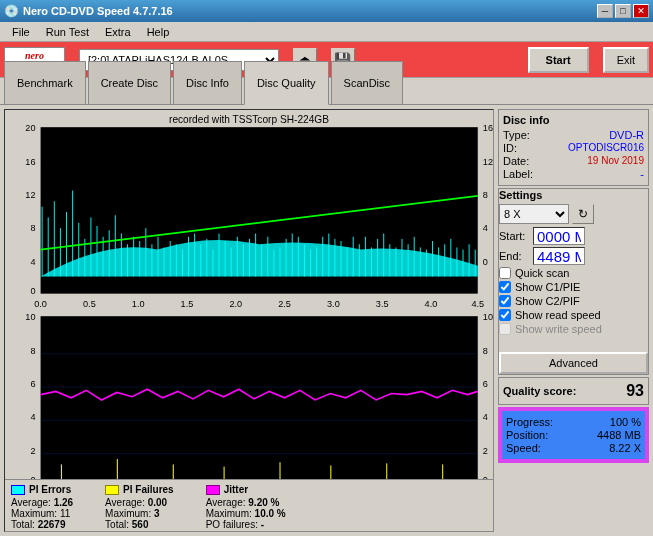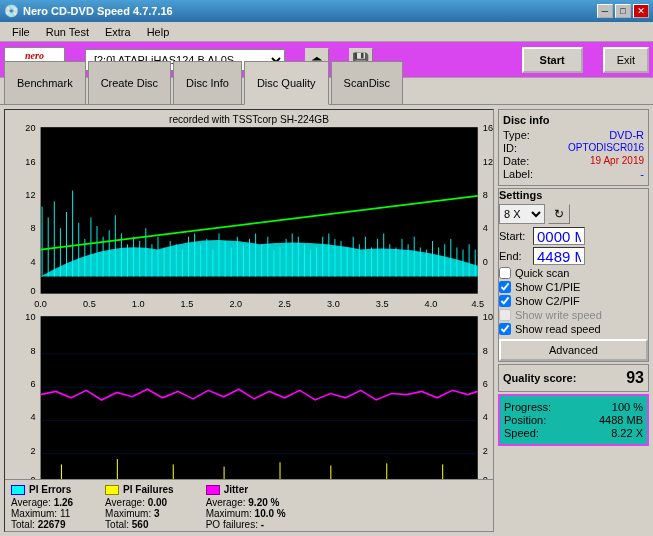--- a/index.html
+++ b/index.html
@@ -38,26 +38,26 @@
       border-bottom: 1px solid #a0a0a0;
     }
     .menu-item {
       padding: 2px 8px;
       font-size: 11px;
       cursor: pointer;
     }
 
     
     .toolbar {
-      background: #d946ef;
+      background: #ef4444;
       height: 36px;
       display: flex;
       align-items: center;
       padding: 2px 4px;
-      gap: 20px;
+      gap: 14px;
       border-bottom: 1px solid #a0a0a0;
     }
     .nero-logo {
       background: white;
       border: 1px solid #888;
       padding: 2px 6px;
       font-size: 10px;
       font-weight: bold;
       color: #c00;
       display: flex; align-items: center;
@@ -162,21 +162,21 @@
     .checkbox-row { display: flex; align-items: center; gap: 4px; margin: 2px 0; font-size: 11px; }
     .checkbox-row input[type=checkbox] { width: 12px; height: 12px; }
     
     .advanced-btn {
       background: #d4d0c8;
       border: 2px outset #fff;
       height: 22px;
       width: 100%;
       font-size: 11px;
       cursor: pointer;
-      margin-top: 2px;
+      margin-top: 15px;
     }
   </style>
 </head>
 <body>
 
 <div class="title-bar">
   <div class="title-bar-left">
     <span style="font-size:12px;">💿</span>
     <span class="title-bar-title">Nero CD-DVD Speed 4.7.7.16</span>
   </div>
@@ -438,33 +438,33 @@
       <div class="info-row">
         <span>Type:</span>
         <span class="info-val">DVD-R</span>
       </div>
       <div class="info-row">
         <span>ID:</span>
         <span class="info-val" style="font-size:10px;">OPTODISCR016</span>
       </div>
       <div class="info-row">
         <span>Date:</span>
-        <span class="info-val-red" style="font-size:10px;">19 Apr 2019</span>
+        <span class="info-val-red" style="font-size:10px;">19 Nov 2019</span>
       </div>
       <div class="info-row">
         <span>Label:</span>
         <span class="info-val">-</span>
       </div>
     </div>
 
     <div style="background:#d4d0c8; border:1px solid #888; ">
       <div style="font-size:11px; font-weight:bold; margin-bottom:3px;">Settings</div>
       
       <div style="display:flex; align-items:center; gap:3px; margin-bottom:3px;">
-        <select style="width:46px; height:20px; font-size:11px; border:1px solid #888;">
+        <select style="width:70px; height:20px; font-size:11px; border:1px solid #888;">
           <option>8 X</option>
         </select>
         <div style="width:22px; height:20px; border:1px outset #d4d0c8; background:#d4d0c8; display:flex; align-items:center; justify-content:center; font-size:12px;">↻</div>
       </div>
       
       <div style="display:flex; align-items:center; gap:4px; margin:2px 0;">
         <span style="font-size:11px; width:30px;">Start:</span>
         <input type="text" class="mb-input" value="0000 MB" style="">
       </div>
       <div style="display:flex; align-items:center; gap:4px; margin:2px 0;">
@@ -478,39 +478,39 @@
       </div>
       <div class="checkbox-row">
         <input type="checkbox" checked="" style="">
         <span>Show C1/PIE</span>
       </div>
       <div class="checkbox-row">
         <input type="checkbox" checked="" style="">
         <span>Show C2/PIF</span>
       </div>
       <div class="checkbox-row">
+        <input type="checkbox" checked="" style="">
+        <span>Show read speed</span>
+      </div>
+      <div class="checkbox-row">
         <input type="checkbox" disabled="" style="">
         <span style="color:#888;">Show write speed</span>
-      </div>
-      <div class="checkbox-row">
-        <input type="checkbox" checked="" style="">
-        <span>Show read speed</span>
       </div>
       
       <button class="advanced-btn">Advanced</button>
     </div>
 
     <div style="background:#d4d0c8; border:1px solid #888; padding:4px;">
       <div style="display:flex; justify-content:space-between; align-items:center; font-size:11px; font-weight:bold;">
         <span>Quality score:</span>
         <span style="font-size:16px; font-weight:bold;">93</span>
       </div>
     </div>
 
-    <div style="background:#14b8a6; border:2px solid #d946ef; padding:4px;">
+    <div style="background:#3b82f6; border:4px solid #d946ef; padding:4px;">
       <div class="info-row">
         <span>Progress:</span>
         <span>100 %</span>
       </div>
       <div class="info-row">
         <span>Position:</span>
         <span>4488 MB</span>
       </div>
       <div class="info-row">
         <span>Speed:</span>

